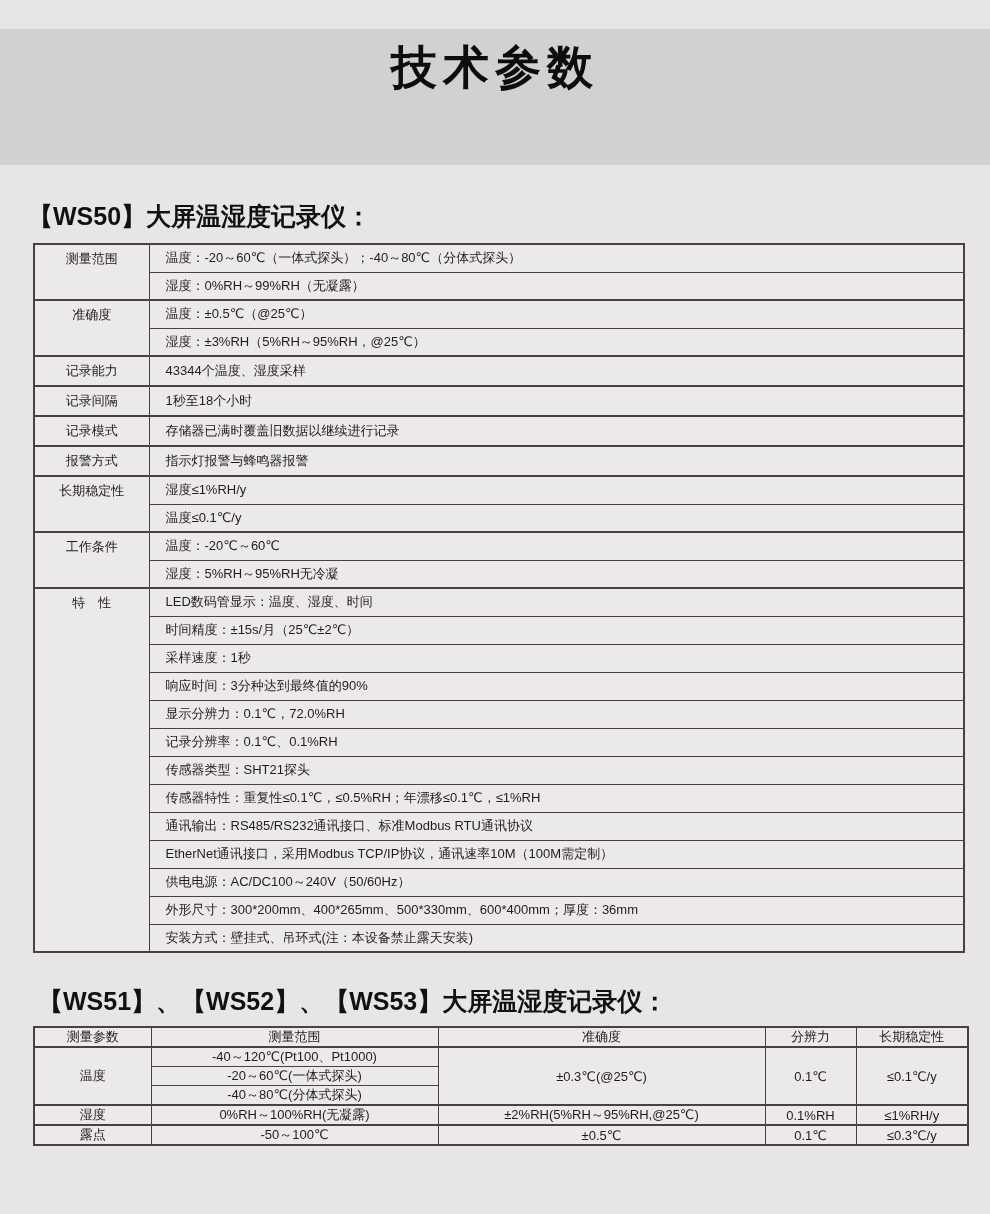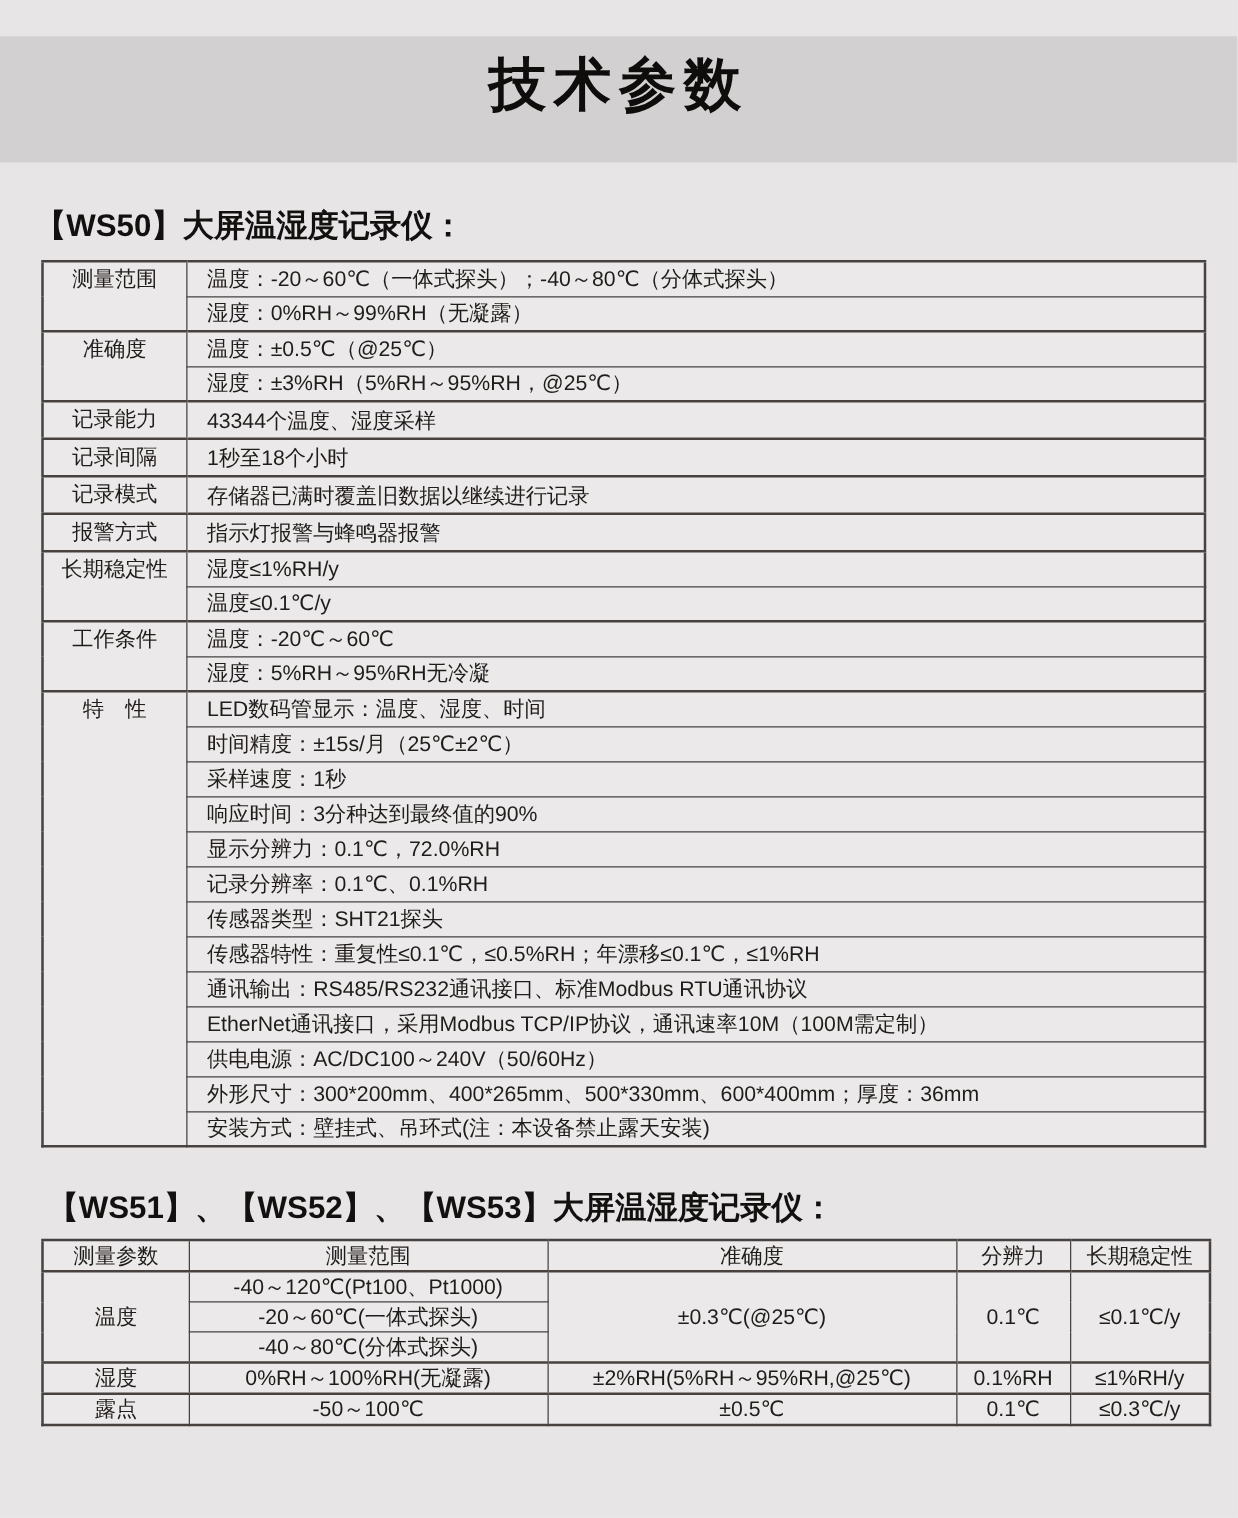--- a/index.html
+++ b/index.html
@@ -13,21 +13,21 @@
   html,body{margin:0;padding:0;}
   body{
     width:990px;height:1214px;
     background:var(--page-bg);
     font-family:"Liberation Sans","DejaVu Sans",sans-serif;
     color:var(--text);
     overflow:hidden;
   }
   .band{
     margin-top:29px;
-    height:101px;
+    height:136px;
     background:var(--band-bg);
     text-align:center;
   }
   .page-title{
     margin:0;
     padding-top:12px;
     font-size:46px;
     line-height:52px;
     font-weight:bold;
     letter-spacing:6px;
@@ -54,21 +54,21 @@
   }
   table{
     border-collapse:collapse;
     background:var(--table-bg);
     margin-left:33px;
     table-layout:fixed;
     border:2px solid var(--border);
   }
   td{
     border:1px solid var(--border);
-    font-size:17px;
+    font-size:13px;
     color:var(--text);
     overflow:hidden;
     white-space:nowrap;
   }
   
   .t1{width:930px;}
   .t1 td{height:28px;padding:0 8px;}
   .t1 tr.group-start td{border-top-width:2px;}
   .t1 .label-cell{
     text-align:center;

